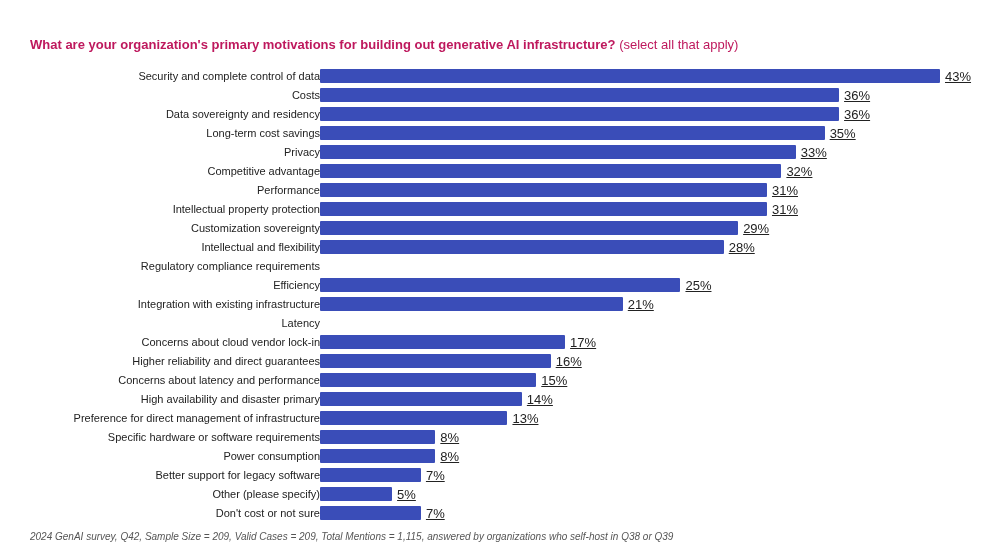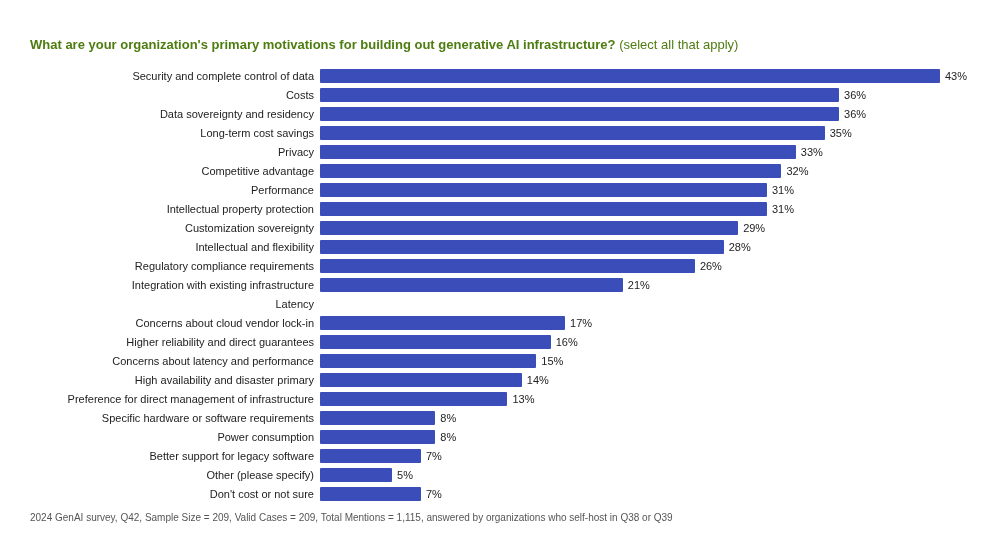--- a/index.html
+++ b/index.html
@@ -12,60 +12,61 @@
     }
     .chart-container {
       width: 960px;
       padding: 16px 10px 10px 10px;
     }
     .chart-title {
       font-size: 13px;
       font-weight: bold;
       margin-bottom: 14px;
       line-height: 1.4;
-      color: #4d7c0f;
+      color: #be185d;
     }
     .chart-title span.normal {
       font-weight: normal;
     }
     .bar-row {
       display: flex;
       align-items: center;
       margin-bottom: 3px;
       min-height: 16px;
     }
     .bar-label {
       font-size: 11px;
       color: #222;
       text-align: right;
       width: 290px;
       min-width: 290px;
-      padding-right: 6px;
       line-height: 1.3;
     }
     .bar-track {
       flex: 1;
       display: flex;
       align-items: center;
     }
     .bar-fill {
       height: 14px;
       background: #3a4db8;
       border-radius: 1px;
     }
     .bar-pct {
-      font-size: 11px;
+      font-size: 13px;
       color: #222;
       margin-left: 5px;
       white-space: nowrap;
+      text-decoration: underline;
     }
     .chart-footer {
       font-size: 10px;
       color: #555;
       margin-top: 10px;
+      font-style: italic;
     }
   </style>
 </head>
 <body>
 
 <div class="chart-container">
   <div class="chart-title">
     <span>What are your organization's primary motivations for building out generative AI infrastructure?</span><span class="normal"> (select all that apply)</span>
   </div>
 
@@ -135,23 +136,26 @@
       </div>
       <div class="bar-row">
         <div class="bar-label">Intellectual and flexibility</div>
         <div class="bar-track">
           <div class="bar-fill" style="width: 403.721px; background: rgb(58, 77, 184);"></div>
           <div class="bar-pct">28%</div>
         </div>
       </div>
       <div class="bar-row">
         <div class="bar-label">Regulatory compliance requirements</div>
-        <div class="bar-track">
-          <div class="bar-fill" style="width: 374.884px; background: rgb(58, 77, 184);"></div>
-          <div class="bar-pct">26%</div>
+      </div>
+      <div class="bar-row">
+        <div class="bar-label">Efficiency</div>
+        <div class="bar-track">
+          <div class="bar-fill" style="width: 360.465px; background: rgb(58, 77, 184);"></div>
+          <div class="bar-pct">25%</div>
         </div>
       </div>
       <div class="bar-row">
         <div class="bar-label">Integration with existing infrastructure</div>
         <div class="bar-track">
           <div class="bar-fill" style="width: 302.791px; background: rgb(58, 77, 184);"></div>
           <div class="bar-pct">21%</div>
         </div>
       </div>
       <div class="bar-row">

